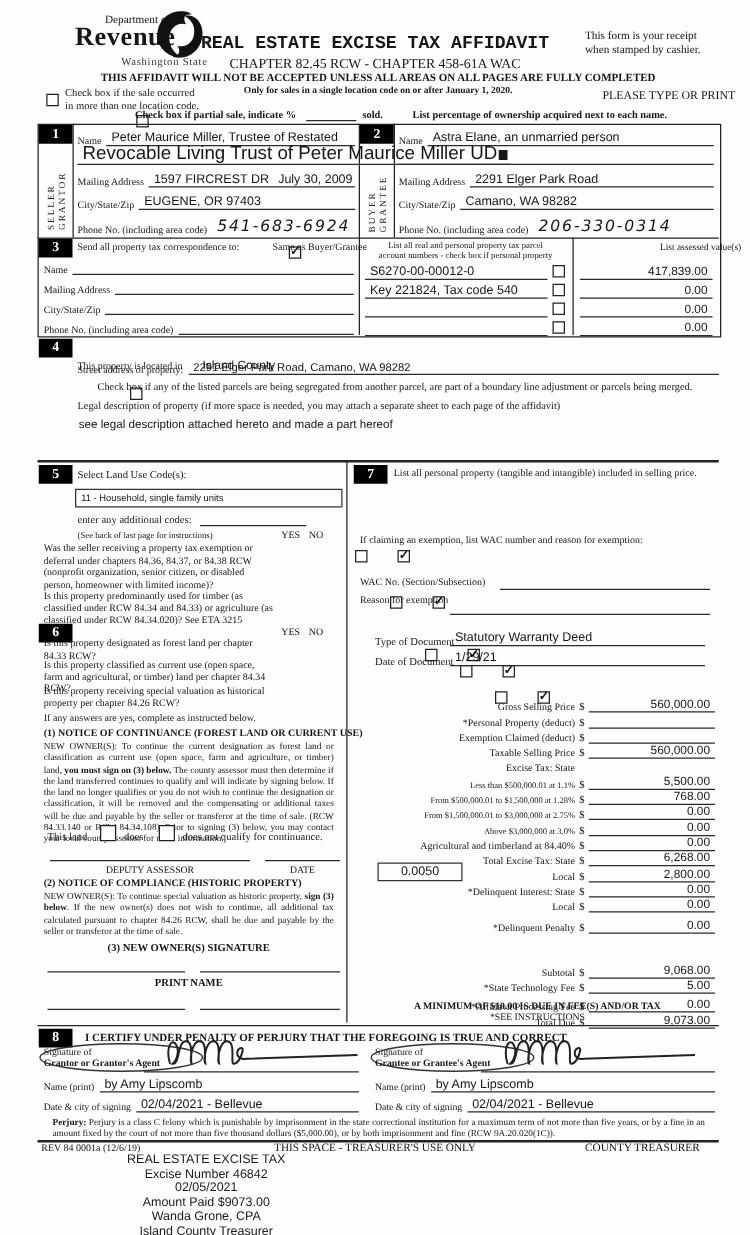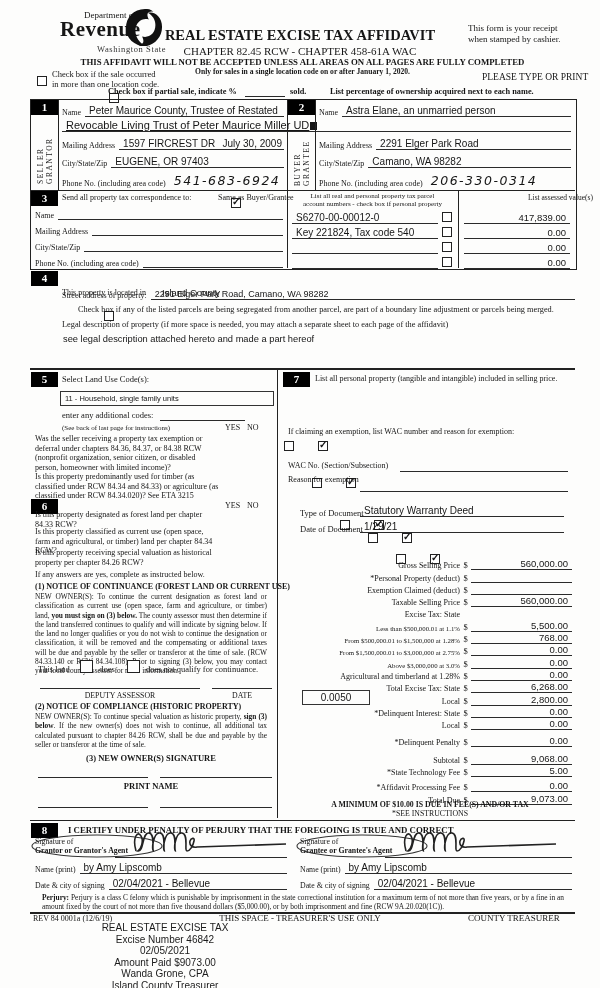--- a/index.html
+++ b/index.html
@@ -44,21 +44,21 @@
 
   
   <div class="abs" style="left:84px;top:10px;font-size:9px;">Department of</div>
   <div class="abs b" style="left:60px;top:17px;font-size:21px;letter-spacing:.5px;">Revenue</div>
   <svg class="abs" style="left:125px;top:8px;" width="38" height="38" viewBox="0 0 40 40">
     <path d="M21 1 C9 1 1 10 1 21 C1 32 10 40 21 40 C15 36 11 31 11 24 C11 15 18 10 25 12 C22 6 24 3 30 4 C27 1 24 1 21 1 Z" fill="#111"></path>
     <path d="M39 20 C39 9 31 3 24 5 C29 8 32 12 32 18 C32 27 25 32 18 30 C21 36 19 39 13 38 C16 41 20 41 23 40 C32 38 39 30 39 20 Z" fill="#111"></path>
   </svg>
   <div class="abs" style="left:97px;top:44px;font-size:8.5px;letter-spacing:.6px;color:#333;">Washington State</div>
 
-  <div class="abs b c" style="left:120px;top:27px;width:360px;font-size:14.5px;">REAL ESTATE EXCISE TAX AFFIDAVIT</div>
+  <div class="abs b c" style="left:120px;top:27px;width:360px;font-size:14.5px;font-family:Liberation Mono, monospace;">REAL ESTATE EXCISE TAX AFFIDAVIT</div>
   <div class="abs c" style="left:120px;top:45px;width:360px;font-size:11px;">CHAPTER 82.45 RCW - CHAPTER 458-61A WAC</div>
   <div class="abs" style="left:468px;top:23px;font-size:9px;line-height:11px;">
     <div>This form is your receipt</div>
     <div>when stamped by cashier.</div>
   </div>
   <div class="abs b c" style="left:30px;top:57px;width:545px;font-size:8.8px;">THIS AFFIDAVIT WILL NOT BE ACCEPTED UNLESS ALL AREAS ON ALL PAGES ARE FULLY COMPLETED</div>
   <div class="abs b c" style="left:30px;top:67px;width:545px;font-size:7.6px;">Only for sales in a single location code on or after January 1, 2020.</div>
 
   <span class="cb abs" style="left:37px;top:71px;"></span>
   <div class="abs" style="left:52px;top:69px;font-size:8.5px;line-height:10px;">
@@ -81,24 +81,24 @@
 
   
   <div class="nbox" style="left:31px;top:100px;">1</div>
   <span class="vlab" style="left:36px;top:122px;height:62px;">SELLER</span>
   <span class="vlab" style="left:45px;top:122px;height:62px;">GRANTOR</span>
   <div class="abs" style="left:58px;top:99px;width:0;height:91px;border-left:1px solid #222;"></div>
 
   <div class="abs" style="left:62px;top:100px;width:222px;">
     <div class="fr" style="height:17px;">
       <span class="fl">Name</span>
-      <span class="fv">Peter Maurice County, Trustee of Restated</span>
-    </div>
-    <div class="fr" style="height:15px;">
-      <span class="fv" style="font-size:11px;text-decoration:underline;"><span>Revocable Living Trust of Peter Maurice Miller UD</span><span style="display:inline-block;width:7px;height:8px;background:#161616;vertical-align:-1px;margin-left:1px;"></span></span>
+      <span class="fv">Peter Maurice Miller, Trustee of Restated</span>
+    </div>
+    <div class="fr" style="height:15px;">
+      <span class="fv" style="font-size:15px;"><span>Revocable Living Trust of Peter Maurice Miller UD</span><span style="display:inline-block;width:7px;height:8px;background:#161616;vertical-align:-1px;margin-left:1px;"></span></span>
     </div>
     <div class="fr" style="height:18px;">
       <span class="fl">Mailing Address</span>
       <span class="fv" style="display:flex;justify-content:space-between;">
           <span>1597 FIRCREST DR</span>
           <span>July 30, 2009</span>
         </span>
     </div>
     <div class="fr" style="height:18px;">
       <span class="fl">City/State/Zip</span>
@@ -335,21 +335,21 @@
         <span class="flab sm">From $1,500,000.01 to $3,000,000 at 2.75%</span>
         <span class="fdol">$</span>
         <span class="fval">0.00</span>
       </div>
     <div class="frow">
         <span class="flab sm">Above $3,000,000 at 3.0%</span>
         <span class="fdol">$</span>
         <span class="fval">0.00</span>
       </div>
     <div class="frow">
-        <span class="flab">Agricultural and timberland at 1.28%</span>
+        <span class="flab">Agricultural and timberland at 84.40%</span>
         <span class="fdol">$</span>
         <span class="fval">0.00</span>
       </div>
     <div class="frow">
         <span class="flab">Total Excise Tax: State</span>
         <span class="fdol">$</span>
         <span class="fval">6,268.00</span>
       </div>
     <div class="frow">
         <span class="ratebox">0.0050</span>
@@ -365,21 +365,21 @@
     <div class="frow">
         <span class="flab">Local</span>
         <span class="fdol">$</span>
         <span class="fval">0.00</span>
       </div>
     <div class="frow" style="margin-top:5px;">
         <span class="flab">*Delinquent Penalty</span>
         <span class="fdol">$</span>
         <span class="fval">0.00</span>
       </div>
-    <div class="frow" style="margin-top:5px;justify-content:space-between;">
+    <div class="frow" style="margin-top:23px;justify-content:space-between;">
         <span class="flab">Subtotal</span>
         <span class="fdol">$</span>
         <span class="fval">9,068.00</span>
       </div>
     <div class="frow">
         <span class="flab">*State Technology Fee</span>
         <span class="fdol">$</span>
         <span class="fval">5.00</span>
       </div>
     <div class="frow" style="margin-top:3px;">

